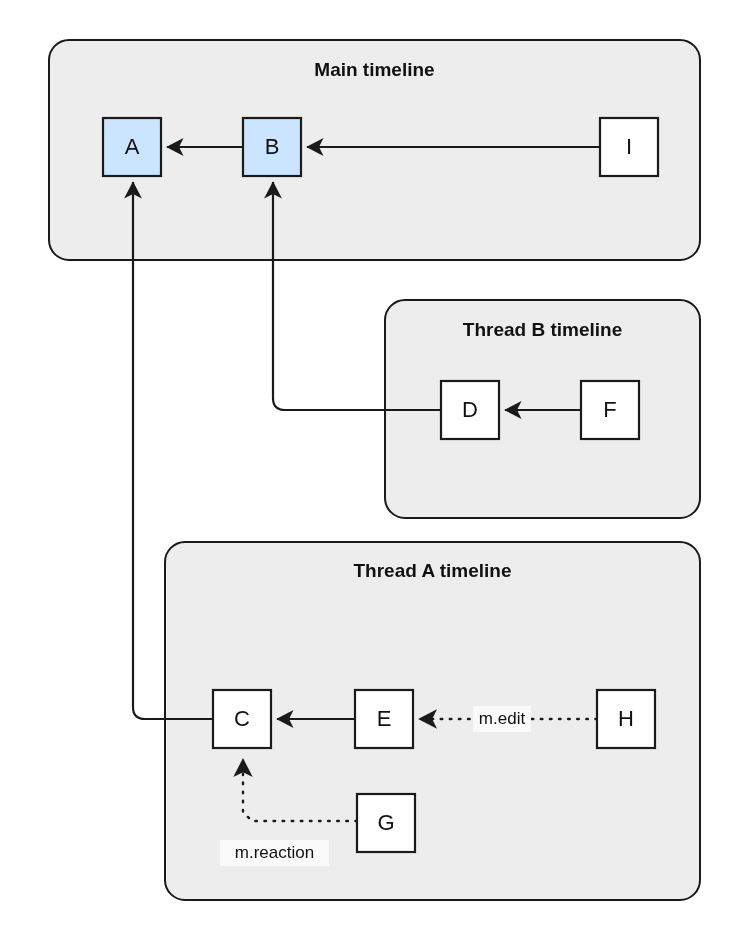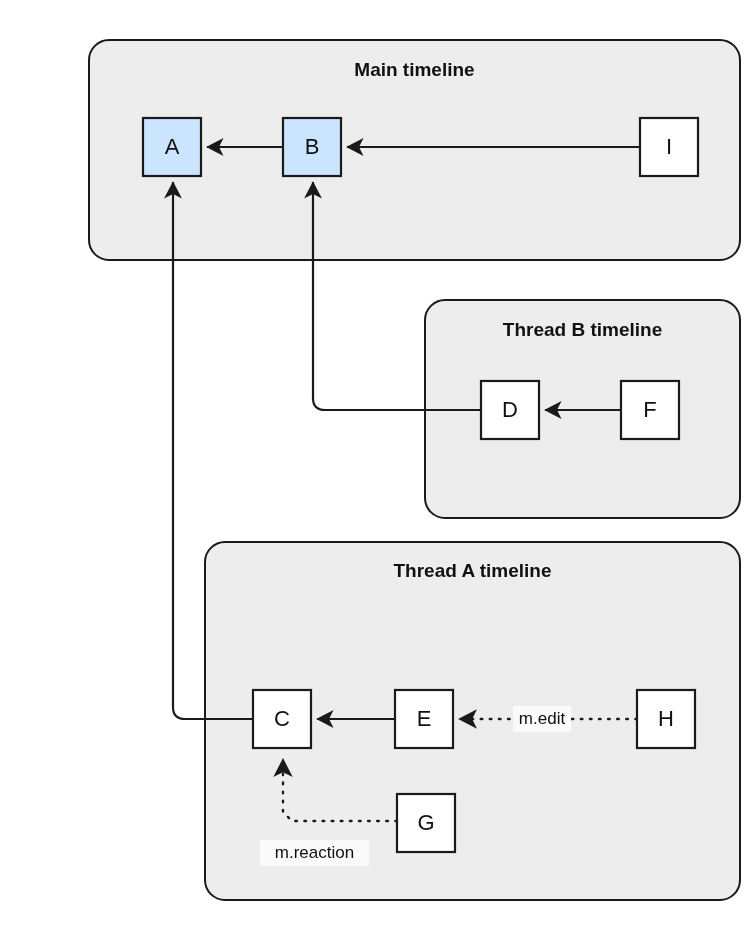--- a/index.html
+++ b/index.html
@@ -10,21 +10,20 @@
   body {
     width: 756px;
     height: 942px;
     font-family: "Liberation Sans", sans-serif;
     overflow: hidden;
   }
   #diagram-root {
     position: relative;
     width: 648px;
     height: 942px;
-    margin-left: 40px;
   }
   svg.diagram {
     display: block;
     width: 756px;
     height: 942px;
   }
   .container-shape {
     fill: #ededed;
     stroke: #1a1a1a;
     stroke-width: 2;

